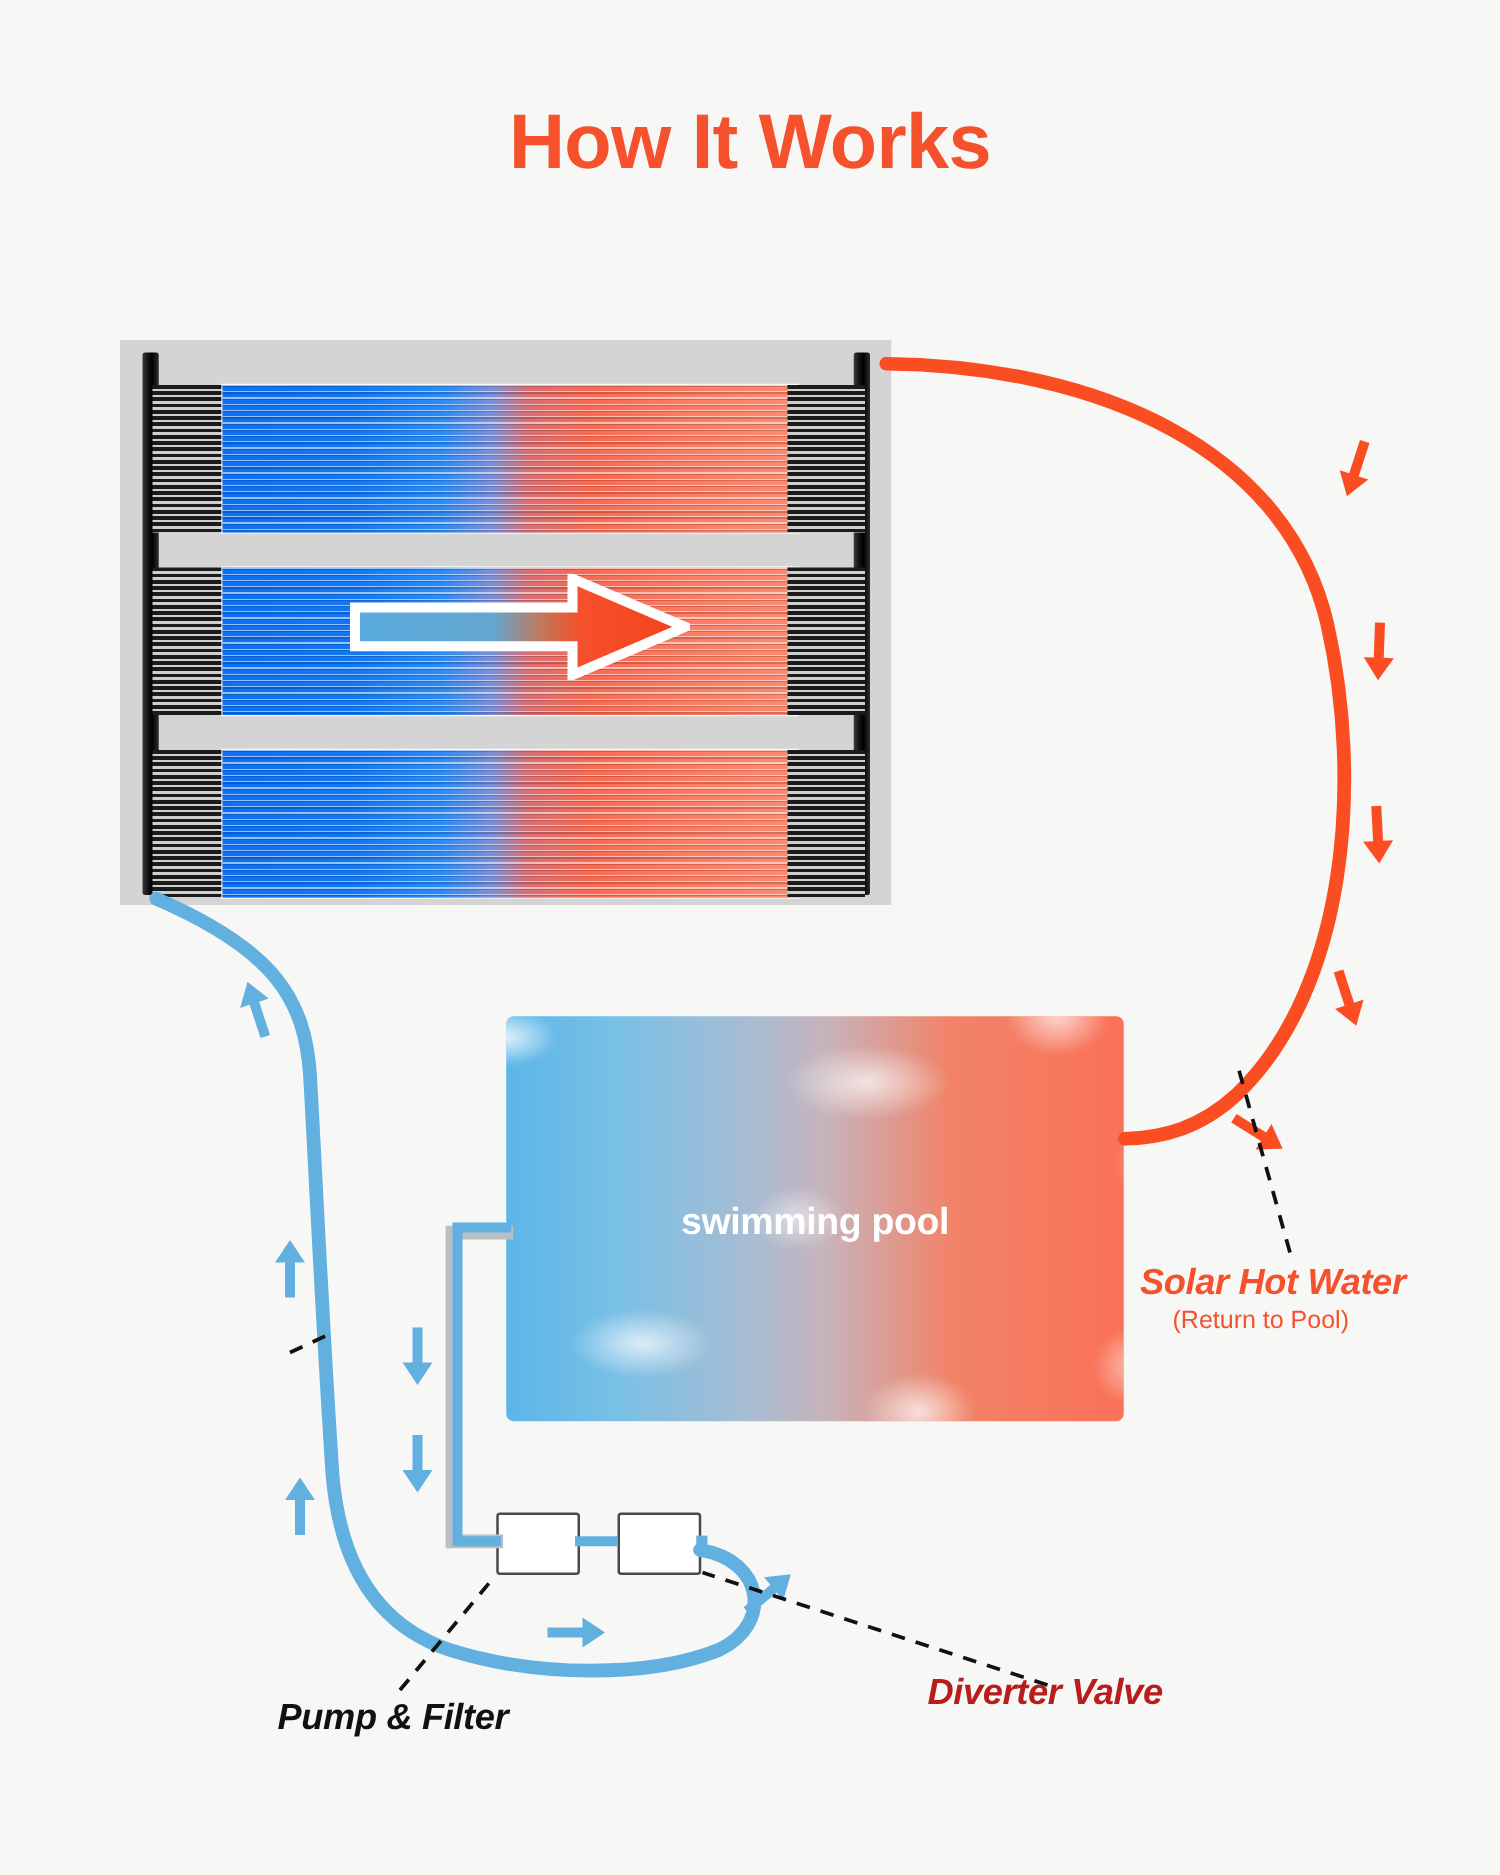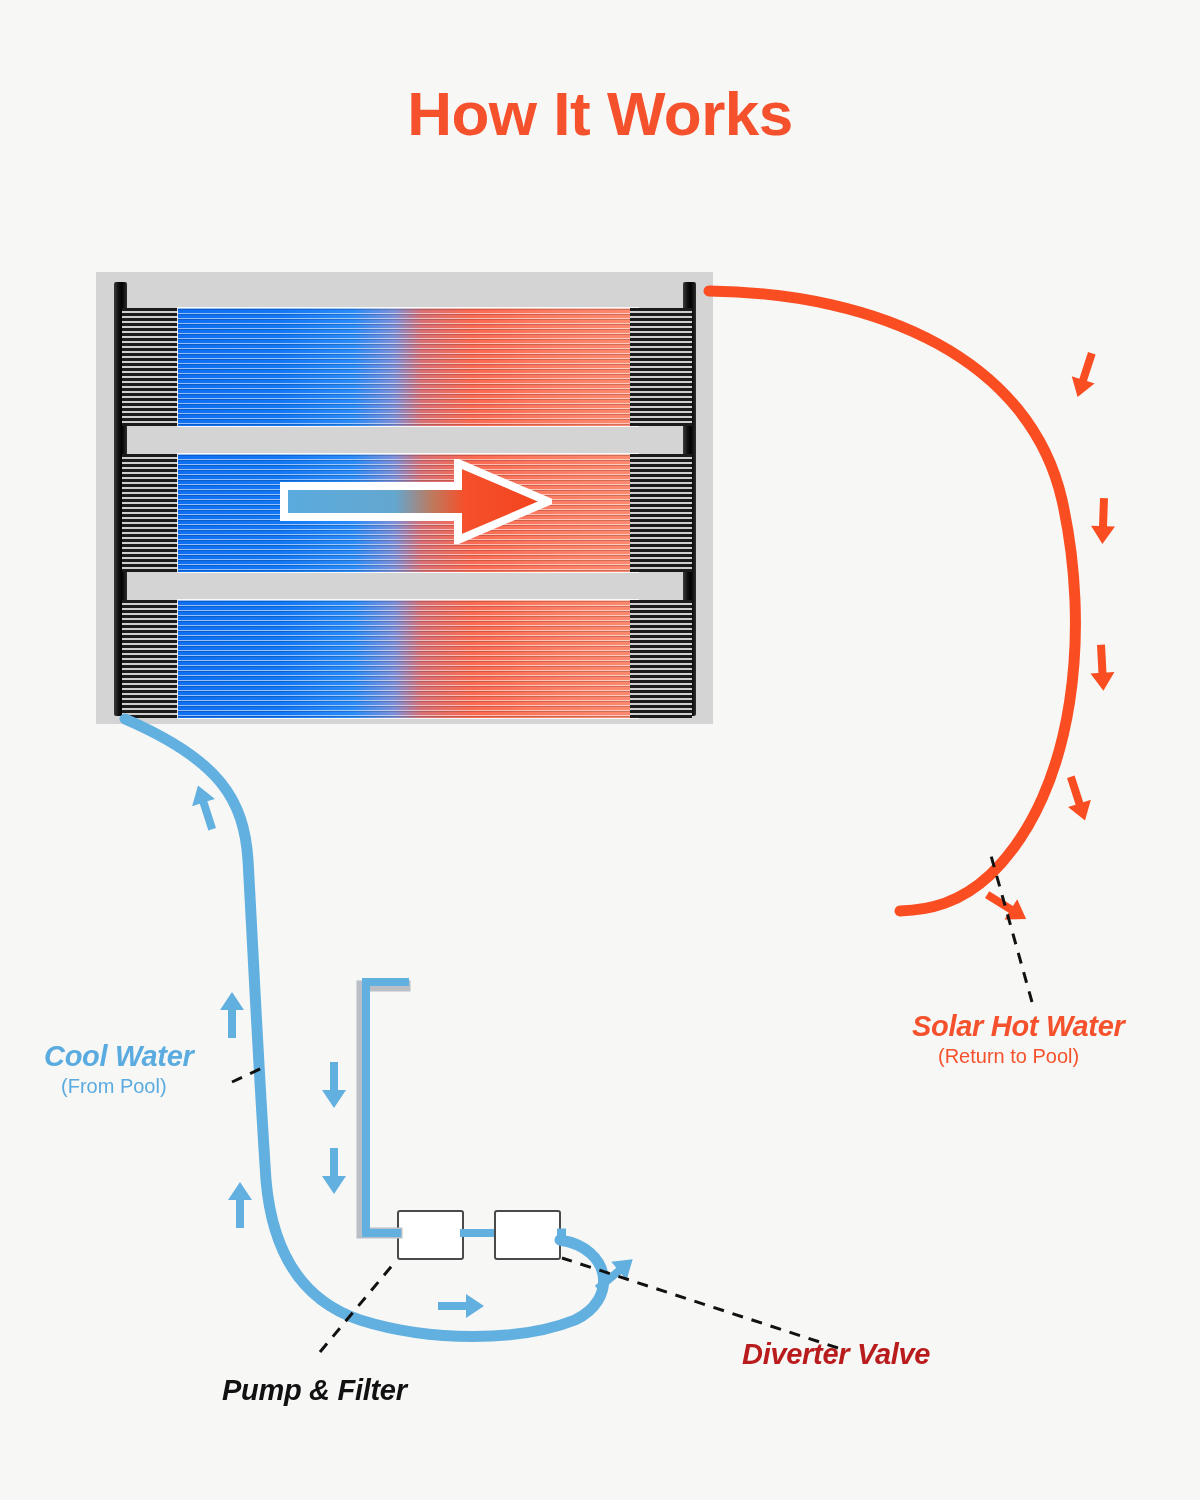--- a/index.html
+++ b/index.html
@@ -171,21 +171,21 @@
     white-space: nowrap;
   }
   #cool-water-callout { left: 44px; top: 1040px; text-align: left; }
   #cool-water-callout .ttl { color: #5aabdf; }
   #cool-water-callout .sub { color: #5aabdf; margin-top: 2px; margin-left: 17px; }
 
   #solar-hot-callout { left: 912px; top: 1010px; text-align: left; }
   #solar-hot-callout .ttl { color: #f4512c; }
   #solar-hot-callout .sub { color: #f4512c; margin-top: 2px; margin-left: 26px; }
 
-  #pump-filter-callout { left: 222px; top: 1358px; margin-top: 16px; }
+  #pump-filter-callout { left: 222px; top: 1358px; }
   #pump-filter-callout .ttl { color: #111111; }
 
   #diverter-callout { left: 742px; top: 1338px; }
   #diverter-callout .ttl { color: #b91c1c; }
 
   #svg-layer {
     position: absolute;
     left: 0; top: 0;
     width: 1200px; height: 1500px;
     pointer-events: none;
@@ -230,20 +230,24 @@
           <stop offset="42%" stop-color="#64a7cf"></stop>
           <stop offset="56%" stop-color="#bd7a5f"></stop>
           <stop offset="68%" stop-color="#f4512c"></stop>
           <stop offset="100%" stop-color="#f4421c"></stop>
         </linearGradient>
       </defs>
       <path d="M 4 27 L 178 27 L 178 4 L 268 42.5 L 178 81 L 178 58 L 4 58 Z" fill="url(#bigArrowGrad)" stroke="#ffffff" stroke-width="8" stroke-linejoin="miter"></path>
     </svg>
   </div>
 
+  <div id="pool">
+    <div class="caustics"></div>
+    <div id="pool-label">swimming pool</div>
+  </div>
 
   <div id="pump-box" class="equip-box"></div>
   <div id="filter-box" class="equip-box"></div>
 
   <svg id="svg-layer" viewBox="0 0 1200 1500" xmlns="http://www.w3.org/2000/svg">
 
     <path d="M 709 291 C 880 293 1030 360 1062 500 C 1090 625 1078 790 990 875 C 960 903 930 910 900 911" fill="none" stroke="#fa4e22" stroke-width="11" stroke-linecap="round"></path>
 
     <path d="M 560 1240 C 612 1248 618 1300 575 1320 C 520 1342 430 1342 360 1320
              C 300 1300 272 1250 266 1180 C 258 1060 252 930 248 860
@@ -306,24 +310,20 @@
       <path d="M 232 1082 L 262 1068"></path>
 
       <path d="M 1032 1002 L 990 852"></path>
 
       <path d="M 320 1352 L 395 1262"></path>
 
       <path d="M 838 1348 L 562 1258"></path>
     </g>
   </svg>
 
-  <div id="cool-water-callout" class="callout">
-    <div class="ttl">Cool Water</div>
-    <div class="sub">(From Pool)</div>
-  </div>
 
   <div id="solar-hot-callout" class="callout">
     <div class="ttl">Solar Hot Water</div>
     <div class="sub">(Return to Pool)</div>
   </div>
 
   <div id="pump-filter-callout" class="callout">
     <div class="ttl">Pump &amp; Filter</div>
   </div>
 

